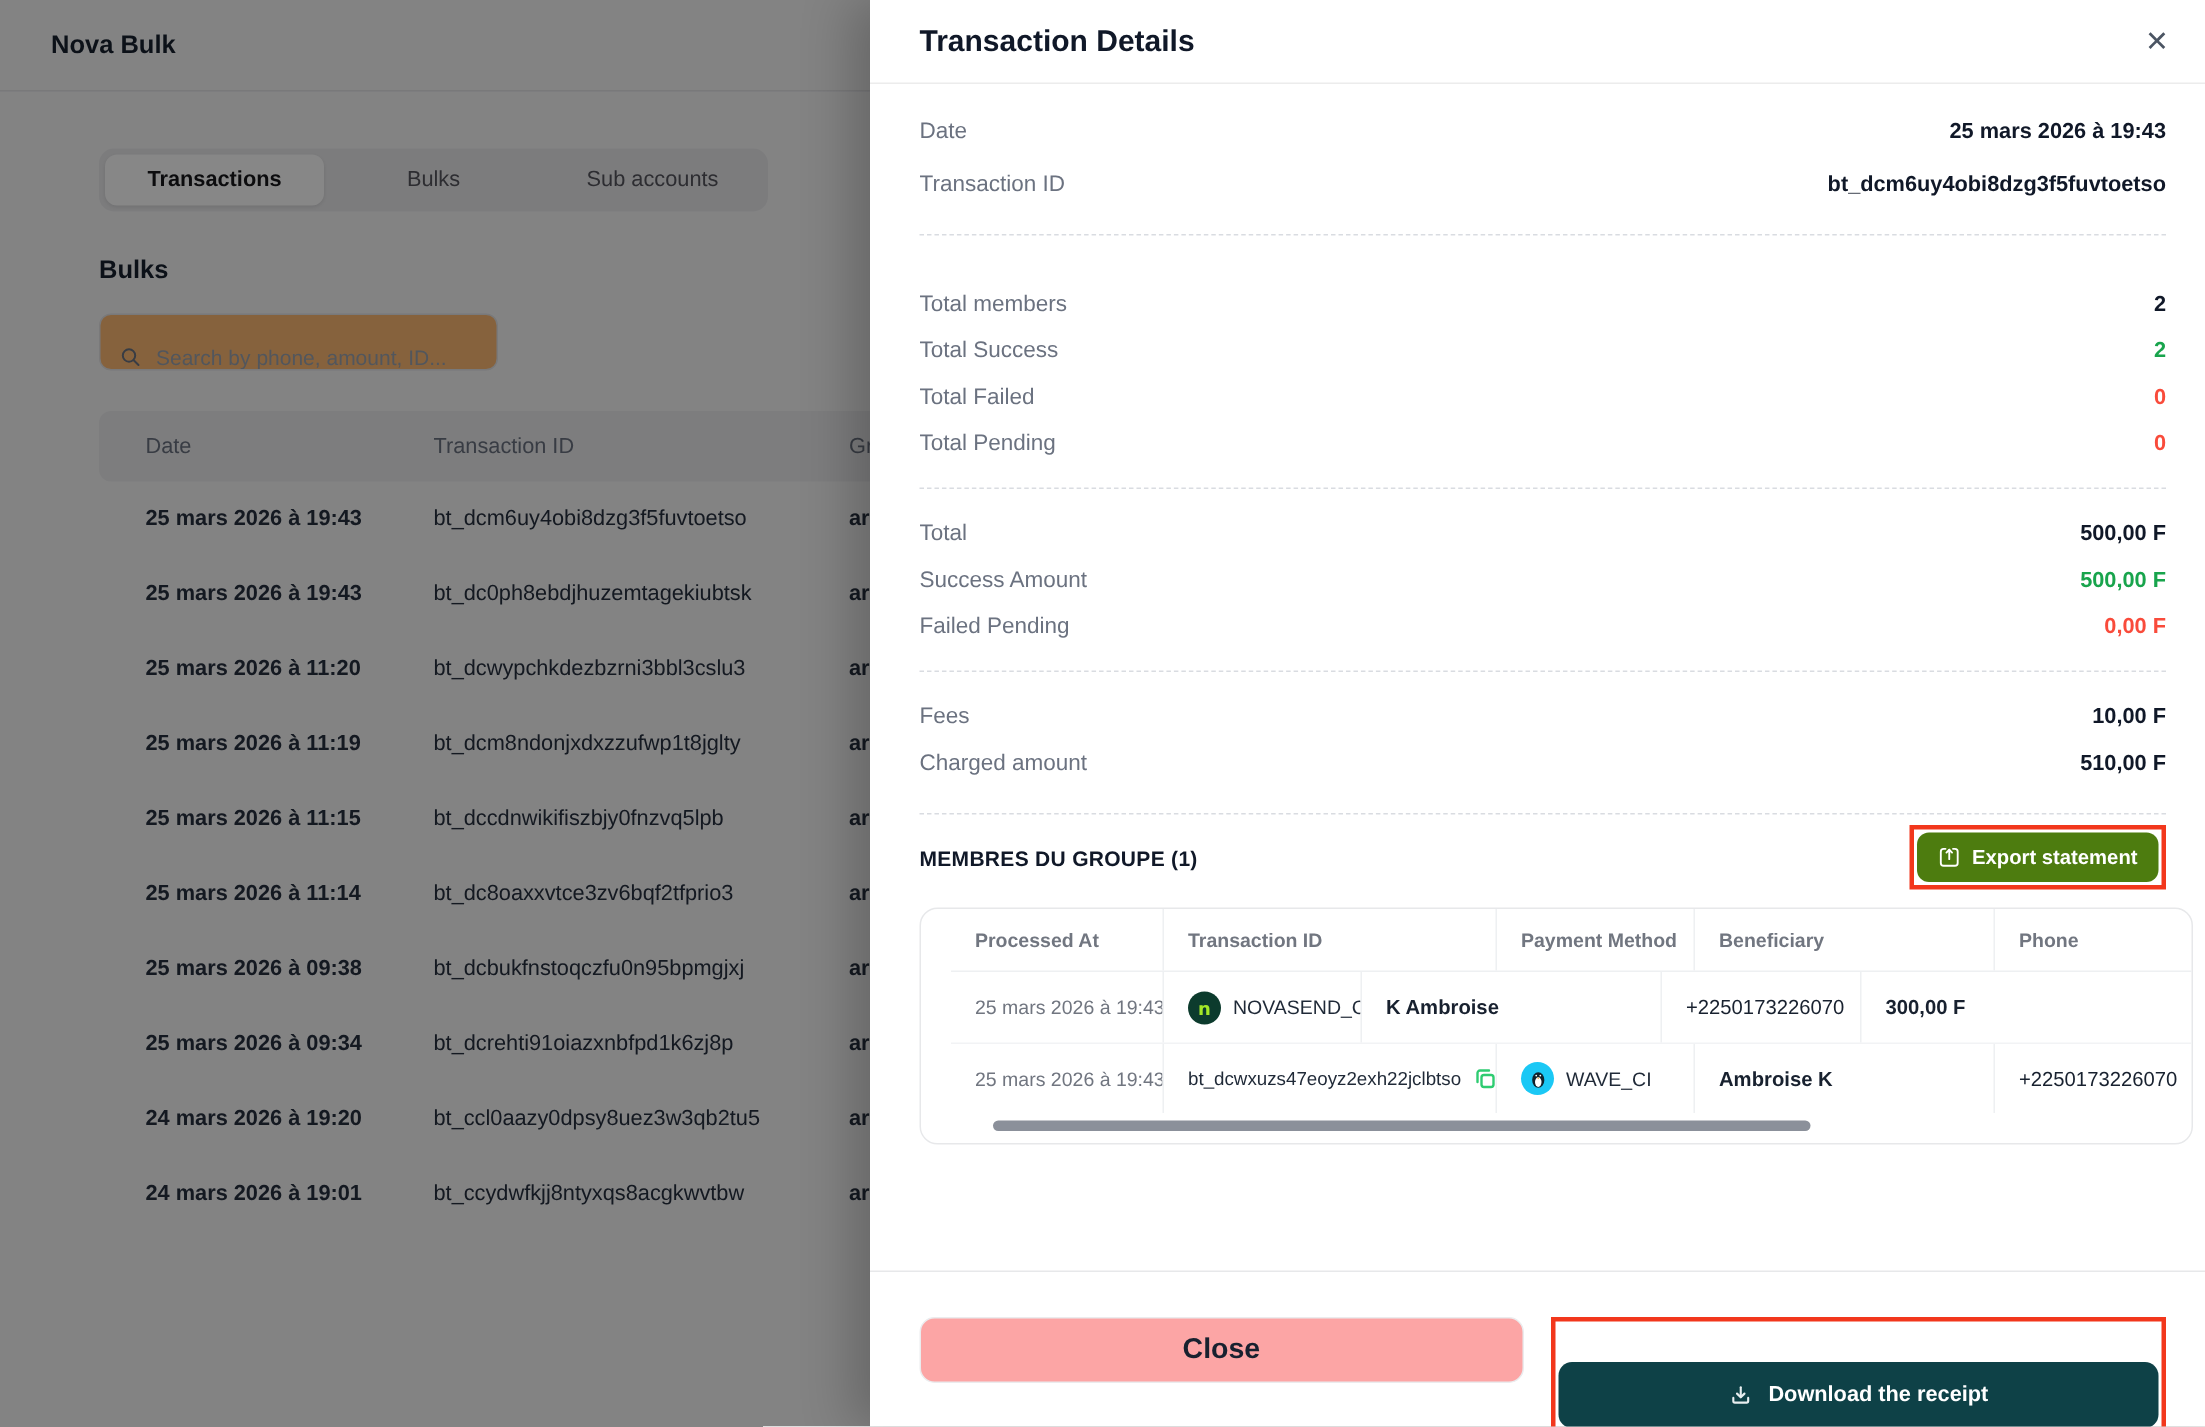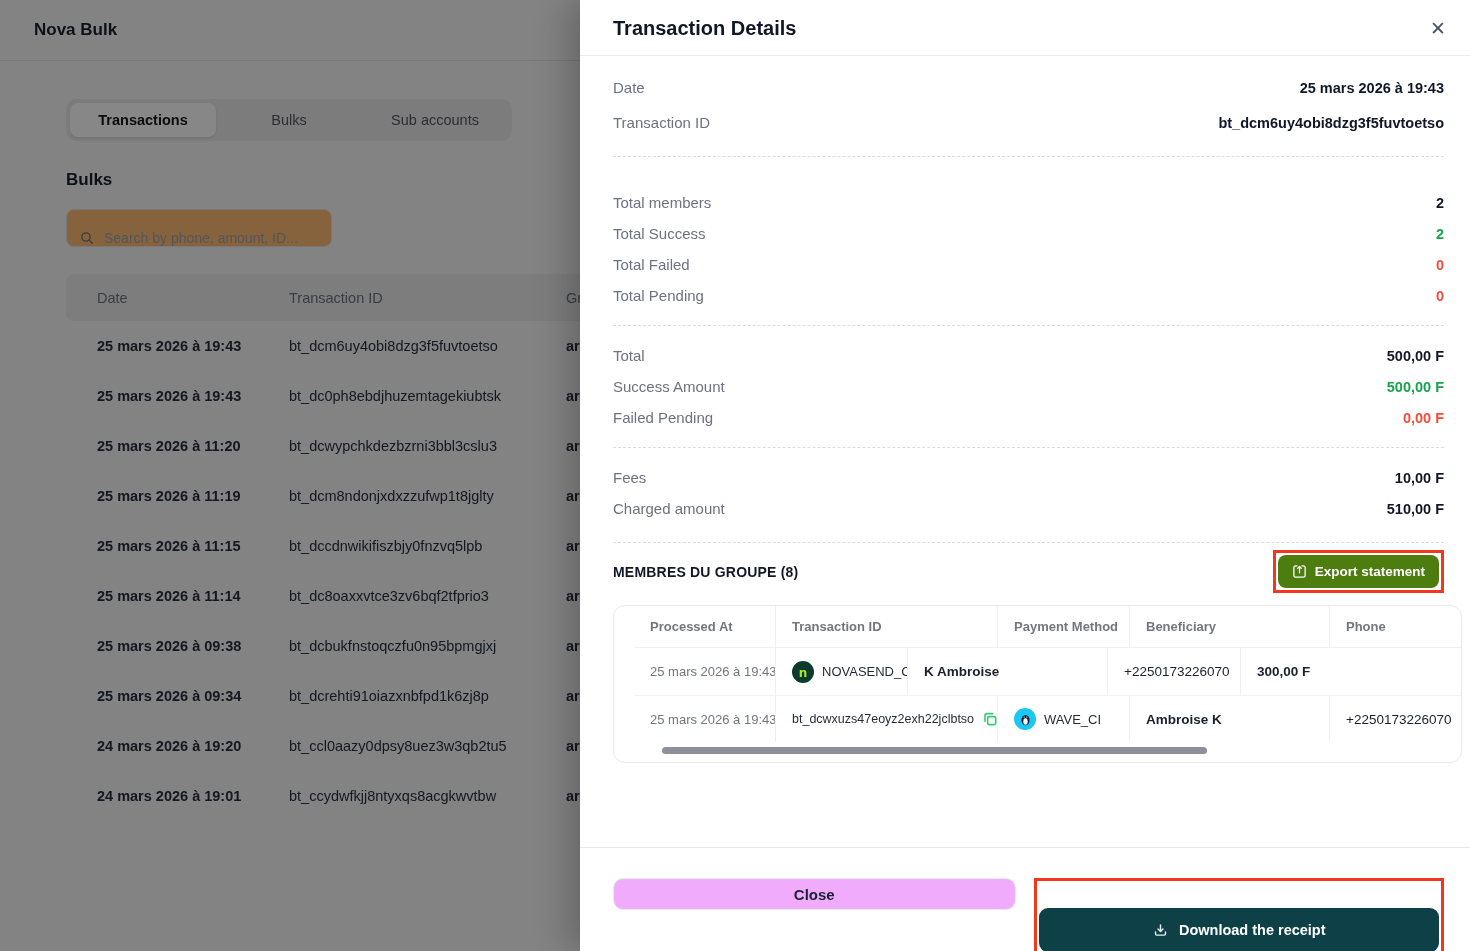--- a/index.html
+++ b/index.html
@@ -71,22 +71,22 @@
   .mc6 { flex:0 0 130px; font-weight:700; font-size:13.5px; color:#18212f; }
   .mhead .mc { color:#717680; font-size:13px; font-weight:600; }
   .copy-btn { background:none; border:none; cursor:pointer; display:flex; align-items:center; padding:0; }
   .pm-icon { width:22px; height:22px; border-radius:50%; display:inline-flex; align-items:center; justify-content:center; flex:0 0 22px; }
   .pm-novasend { background:#0c3b2d; }
   .pm-wave { background:#1bc8f5; }
   .hscrollbar { height:7px; width:545px; background:#8b909a; border-radius:6px; margin:5px 0 0 8px; cursor:pointer; }
   .flex-spacer { flex:1; }
 
   .panel-footer { border-top:1px solid #e7e8ea; height:104px; padding:30px 26px 0 33px; display:flex; gap:18px; align-items:flex-start; }
-  .btn-close { flex:1; background:#f0abfc; border:1px solid #ebecee; border-radius:10px; font-size:15px; font-weight:600;
-               color:#18212f; height:32px; cursor:pointer; font-family:inherit; }
+  .btn-close { flex:1; background:#fca5a5; border:1px solid #ebecee; border-radius:10px; font-size:19px; font-weight:600;
+               color:#18212f; height:44px; cursor:pointer; font-family:inherit; }
   .download-wrap { flex:1; }
   .btn-download { width:100%; height:44px; background:#0e4147; color:#fff; border:none; border-radius:9px; font-size:14.5px;
                   font-weight:700; display:flex; align-items:center; justify-content:center; gap:10px; cursor:pointer; font-family:inherit;margin-top:25px; }
 </style>
 </head>
 <body>
 
 <div class="app">
   <div class="topbar">
     <span class="brand">Nova Bulk</span>
@@ -256,21 +256,21 @@
 
         <div class="kv kv-sm">
           <span class="k">Charged amount</span>
           <span class="v">510,00 F</span>
         </div>
       </div>
 
     <div class="dashed d4"></div>
 
     <div class="members-bar">
-      <span class="members-heading">MEMBRES DU GROUPE (8)</span>
+      <span class="members-heading">MEMBRES DU GROUPE (1)</span>
       <span class="red-outline">
         <button class="export-btn">
           <span style="display:flex;">
             <svg width="15" height="15" viewBox="0 0 24 24" fill="none" stroke="#ffffff" stroke-width="2" stroke-linecap="round" stroke-linejoin="round">
               <path d="M8 3 H6 a3 3 0 0 0 -3 3 v12 a3 3 0 0 0 3 3 h12 a3 3 0 0 0 3 -3 V6 a3 3 0 0 0 -3 -3 h-2"></path>
               <path d="M12 14 V4"></path>
                 <path d="M9 7 l3 -3 3 3"></path>
             </svg>
           </span>
           <span>Export statement</span>

